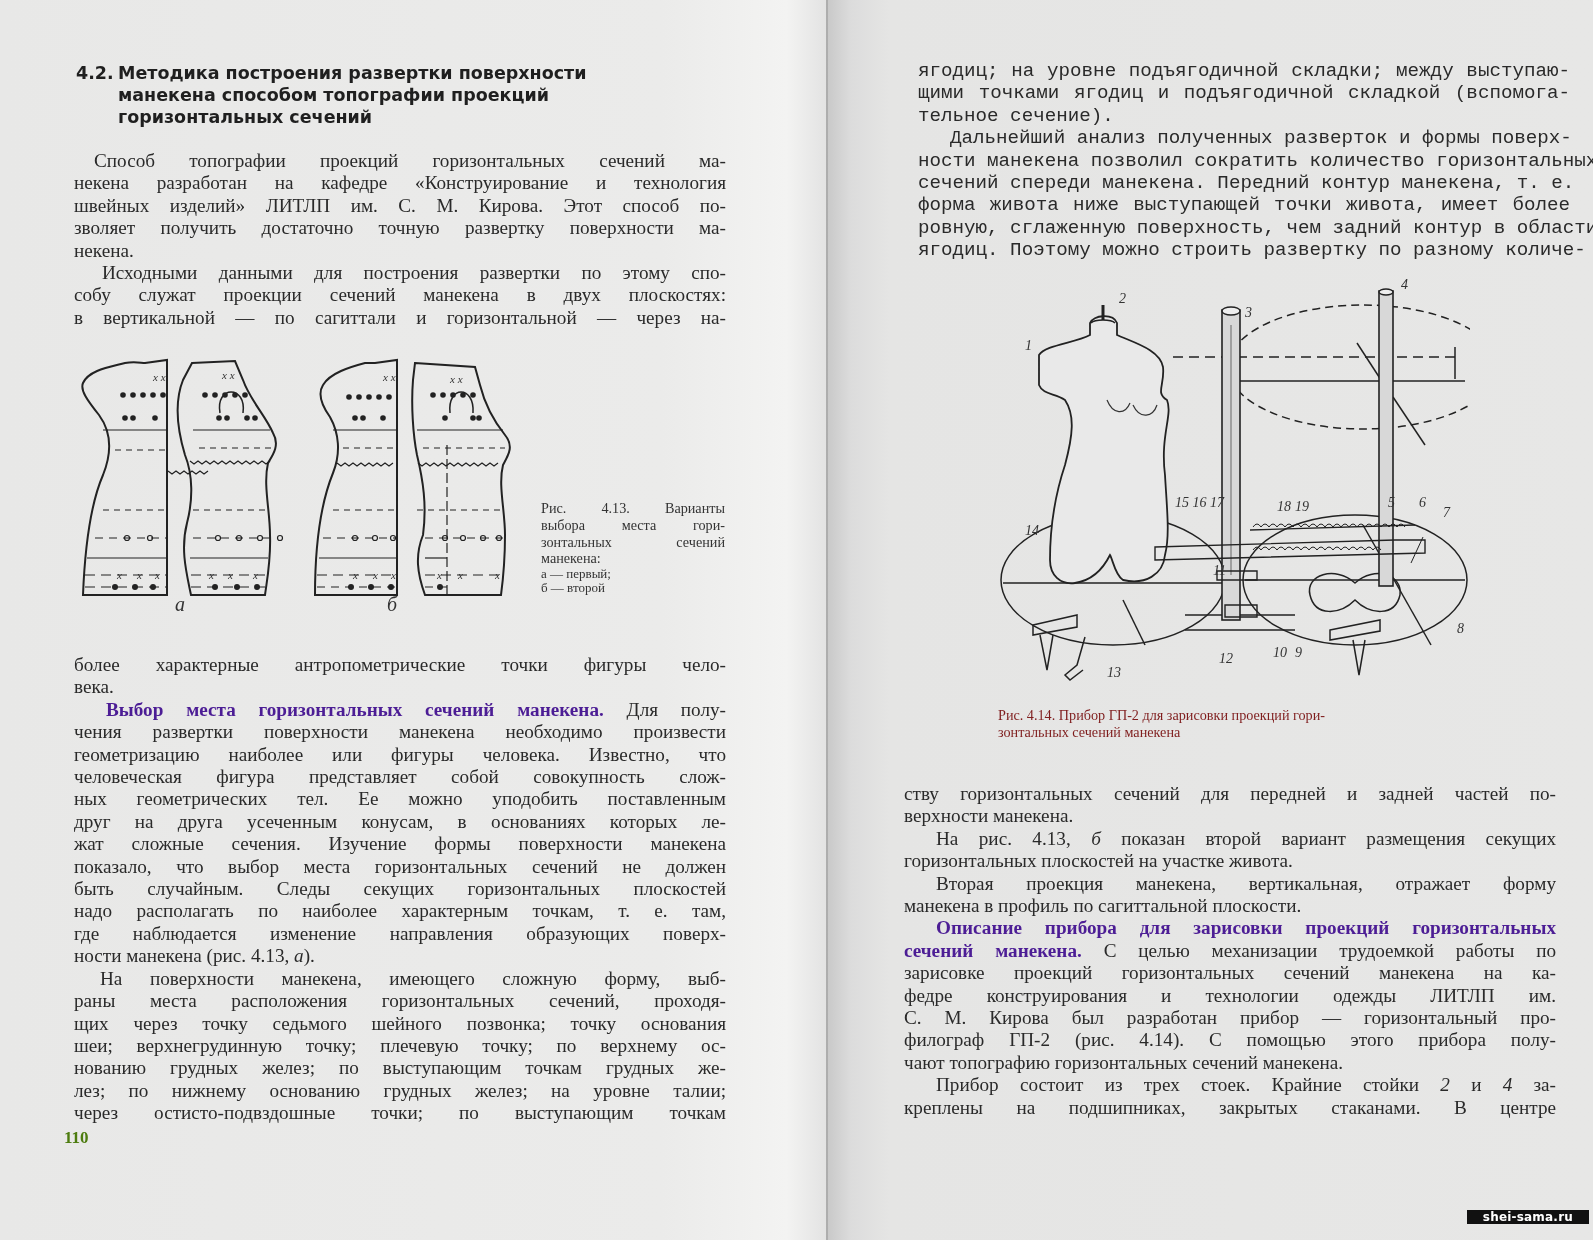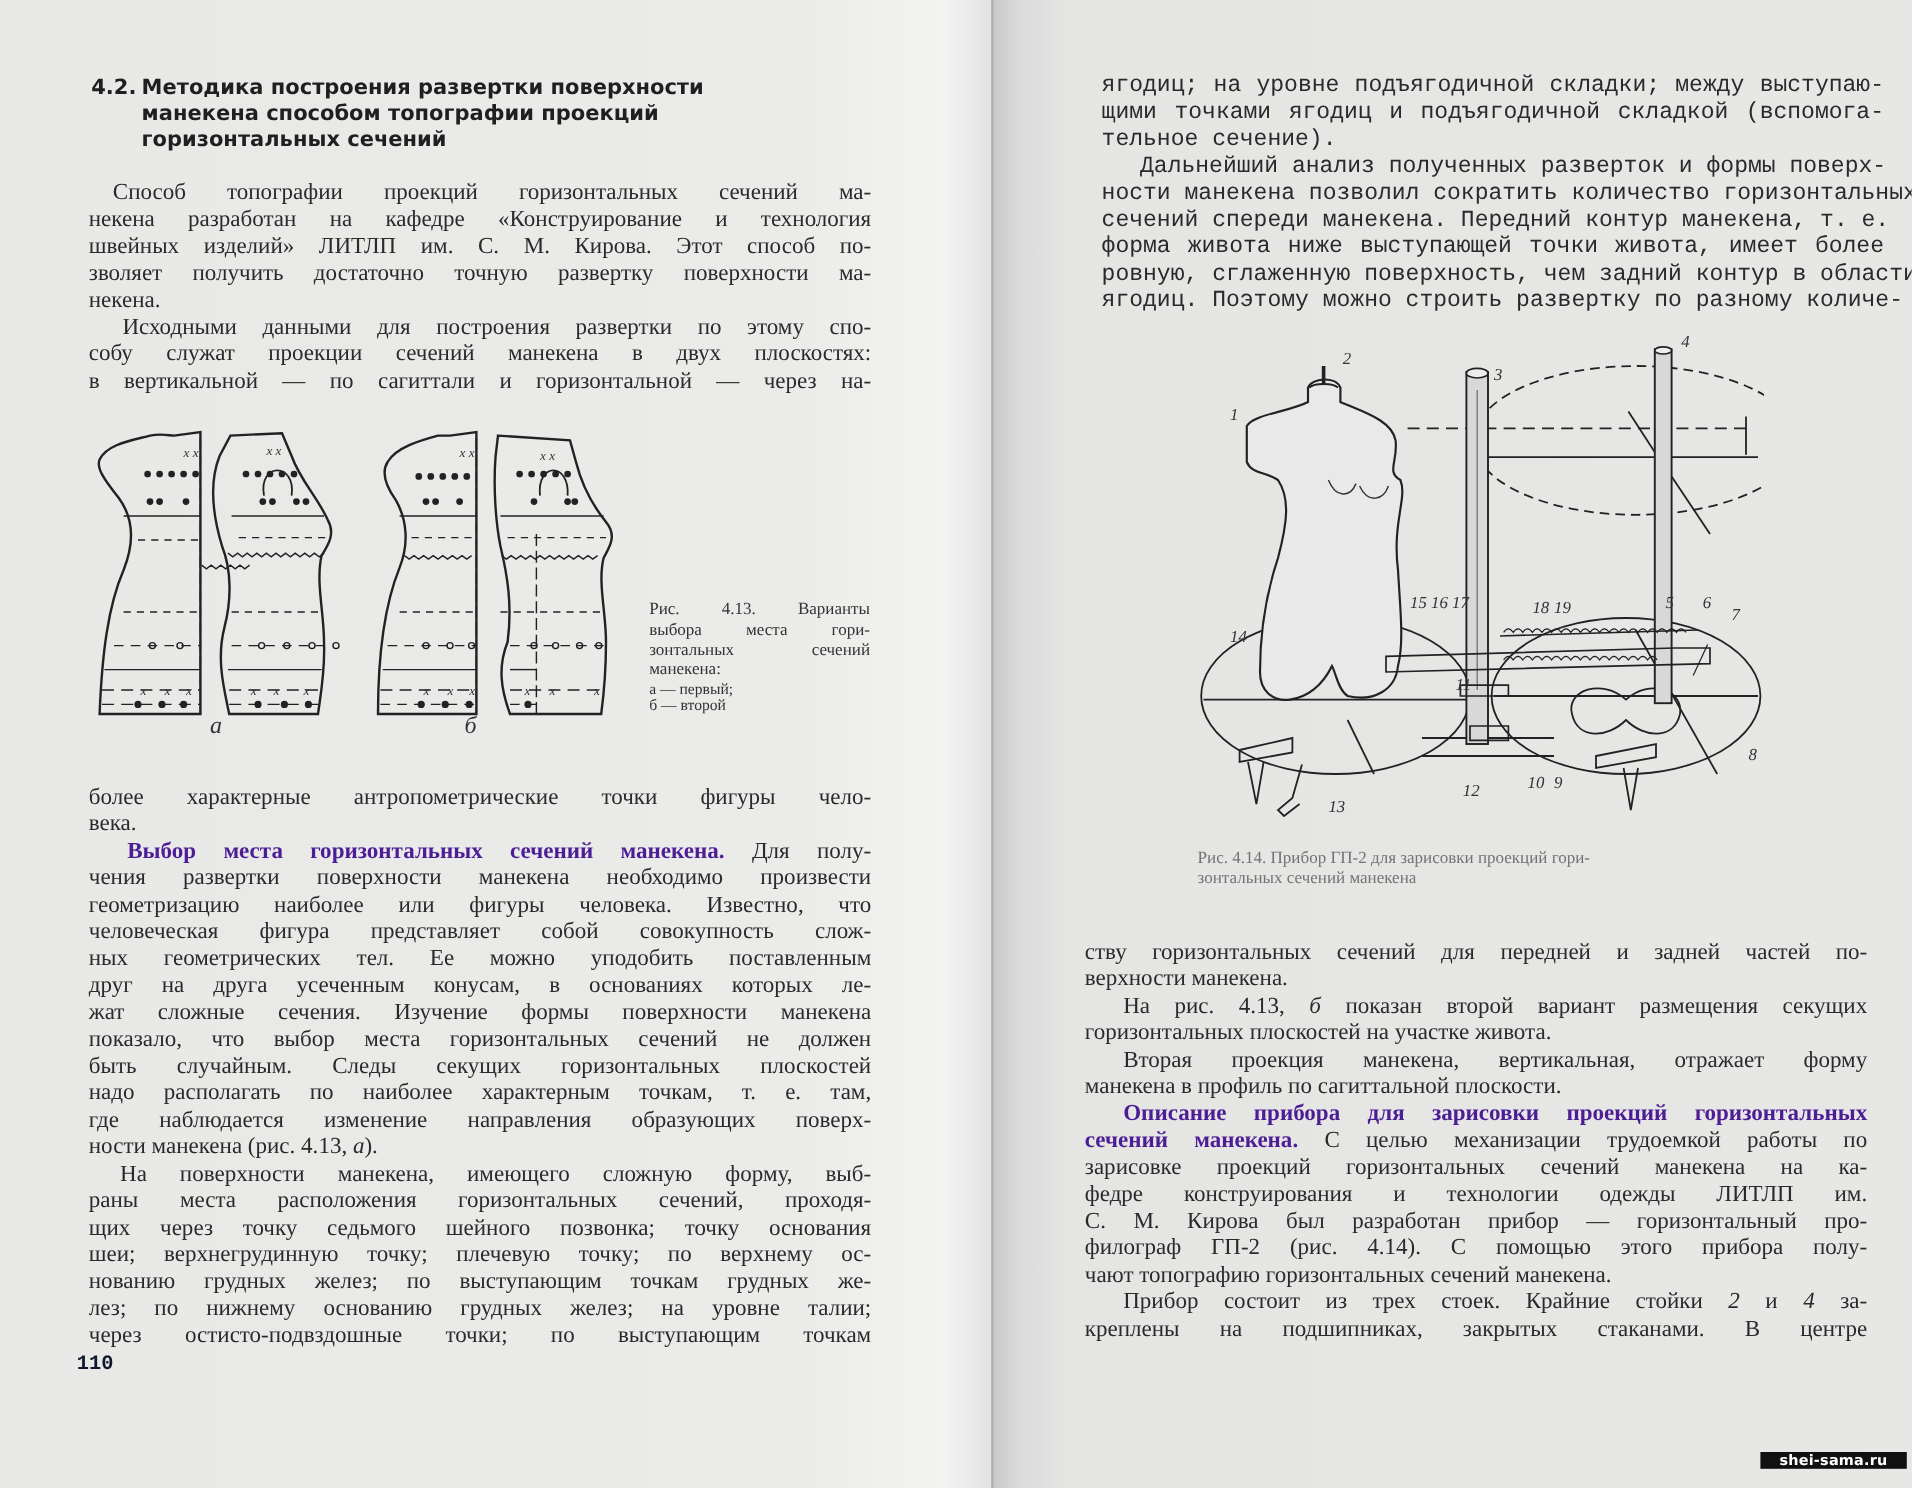--- a/index.html
+++ b/index.html
@@ -36,24 +36,24 @@
 
   .caption-413 {
     position: absolute; left: 541px; top: 500px; width: 184px;
     font-size: 14.2px; line-height: 16.8px; color: #333;
   }
   .caption-413 .j { display: block; text-align: justify; text-align-last: justify; }
   .caption-413 .small { font-size: 13px; line-height: 14px; display: block; }
 
   .caption-414 {
     position: absolute; left: 998px; top: 707px; width: 470px;
-    font-size: 14.2px; line-height: 16.8px; color: #737373;
-  }
-
-  .pagenum { position: absolute; font-family: Liberation Mono, monospace; font-weight: bold; font-size: 17px; color: #0f172a; }
+    font-size: 14.2px; line-height: 16.8px; color: #7f1d1d;
+  }
+
+  .pagenum { position: absolute; font-family: Liberation Serif, serif; font-weight: bold; font-size: 17px; color: #4d7c0f; }
   .watermark {
     position: absolute; right: 4px; bottom: 16px;
     font-family: "DejaVu Sans", sans-serif; font-weight: bold; font-size: 12px;
     color: #fff; background: #111; padding: 0 16px; letter-spacing: .2px;
   }
   svg.fig { position: absolute; }
   svg.fig text { font-family: "Liberation Serif", serif; font-style: italic; fill: #333; }
 </style>
 </head>
 <body>

